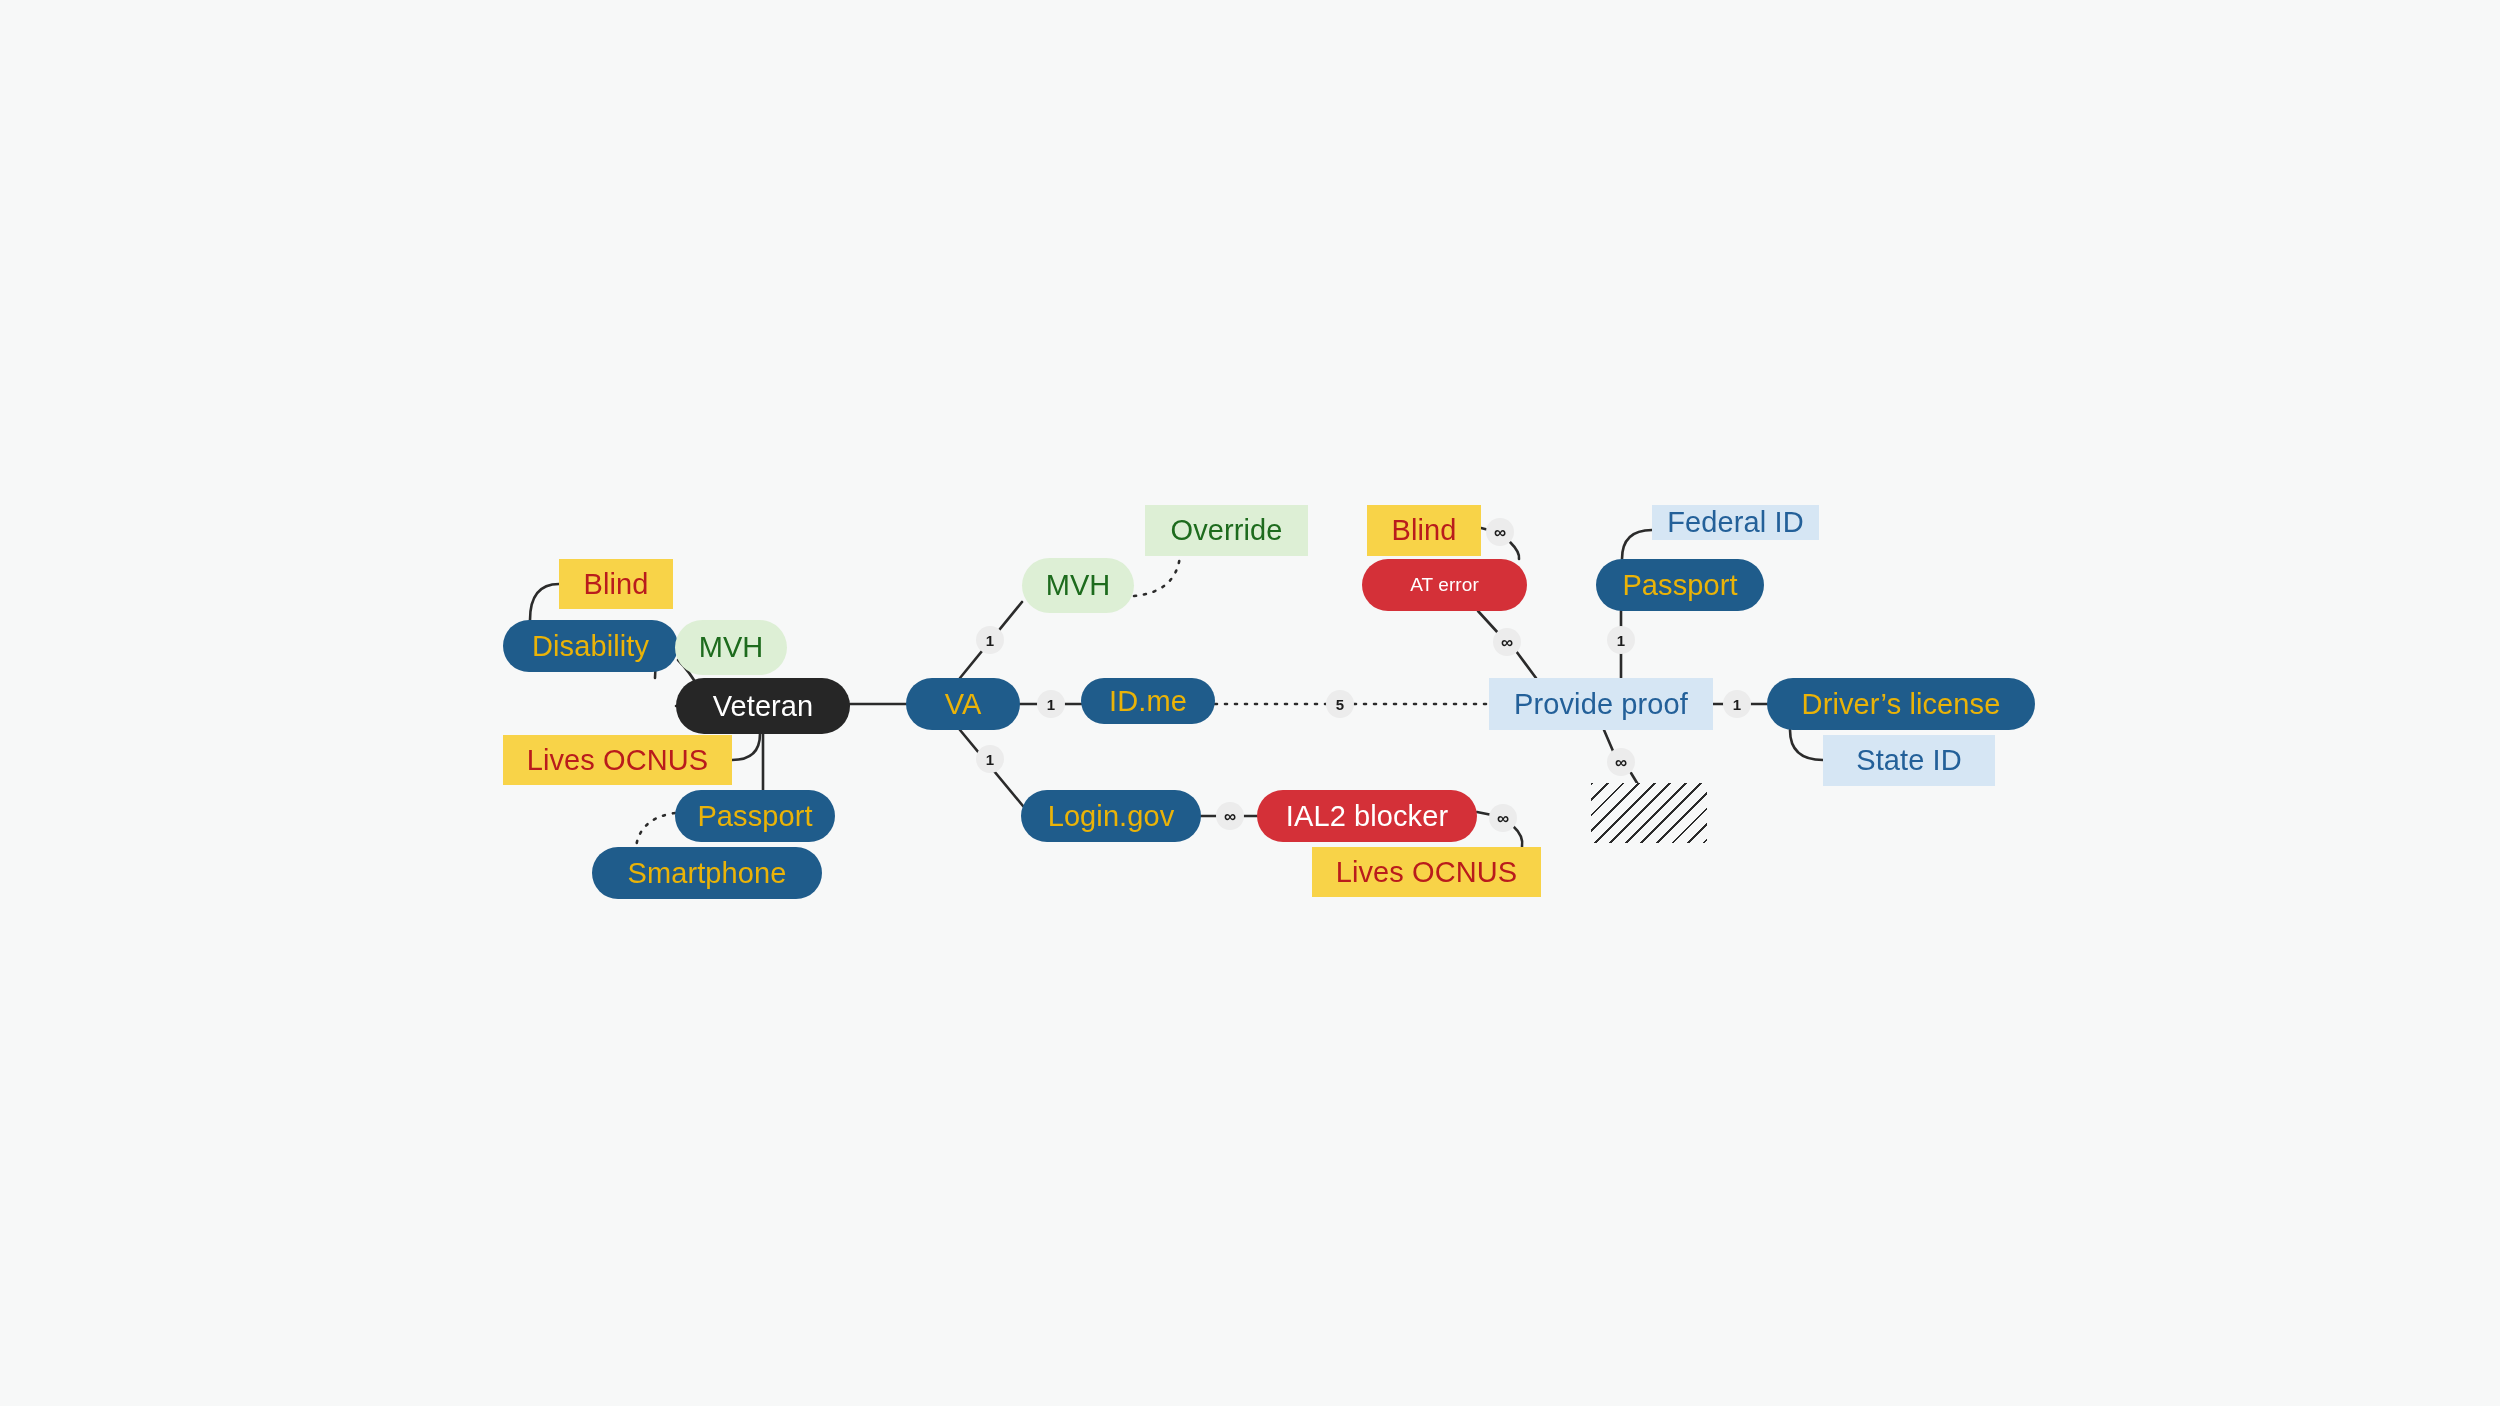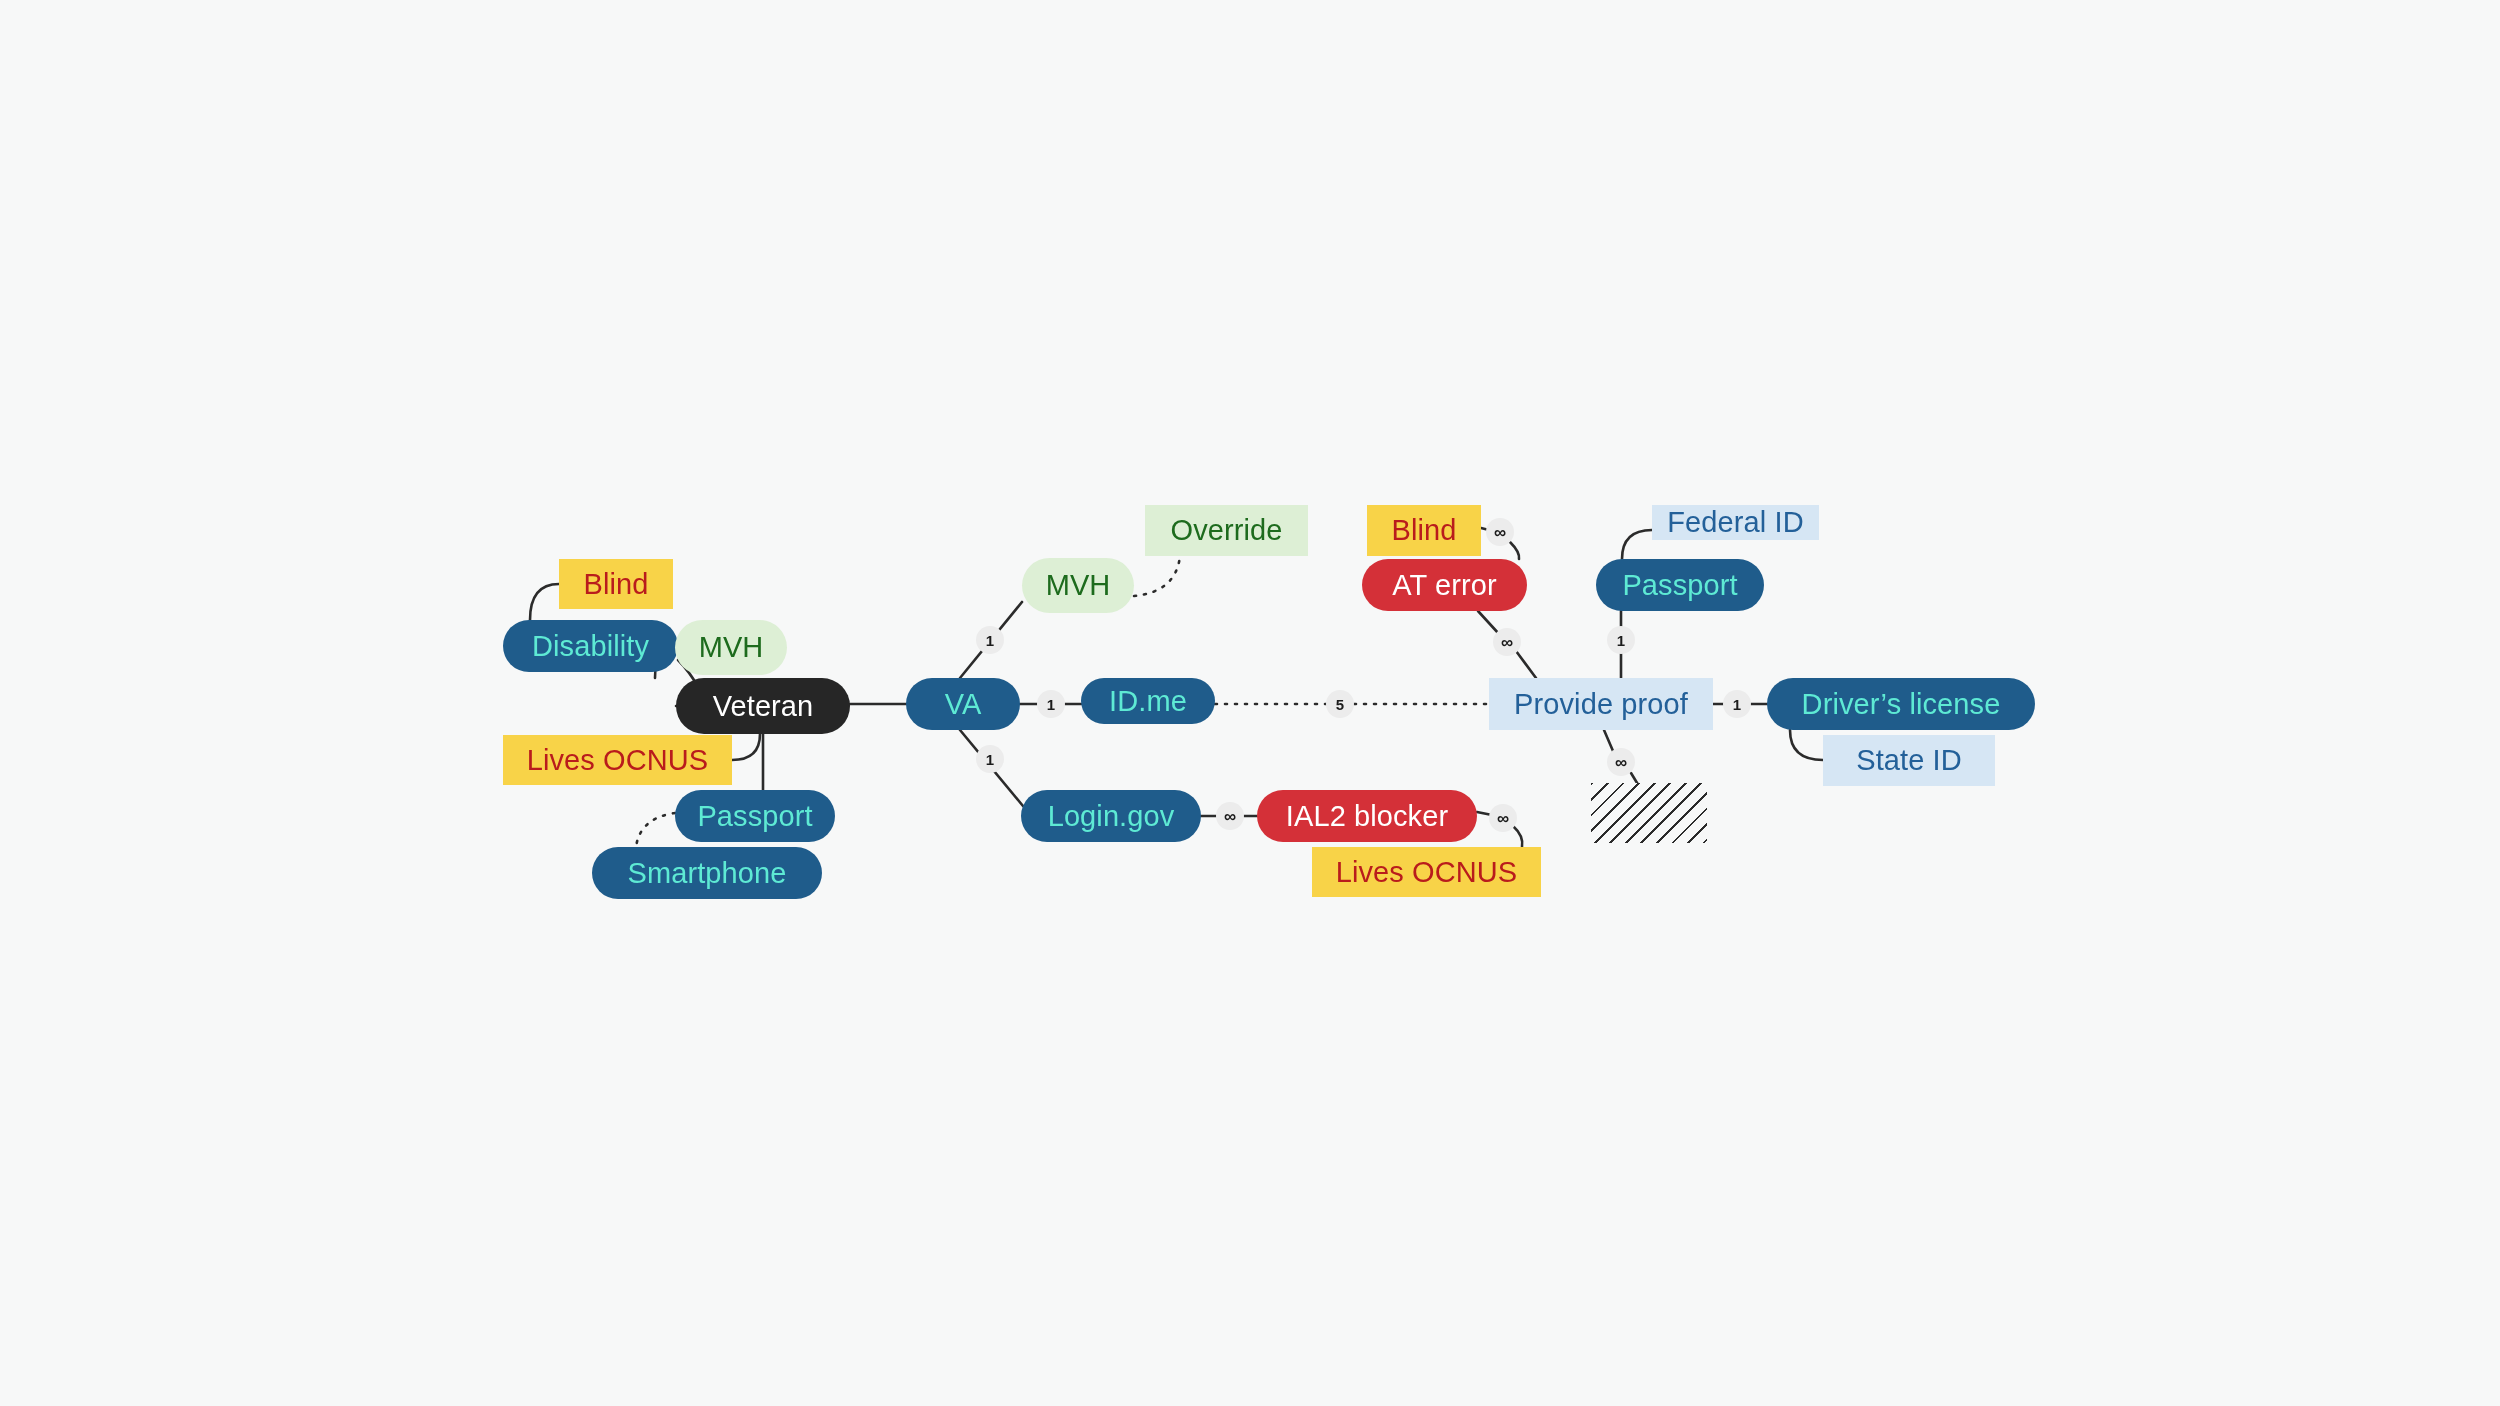--- a/index.html
+++ b/index.html
@@ -36,21 +36,21 @@
     letter-spacing: 0.1px;
   }
   
   .pill {
     border-radius: 999px;
   }
   
   .tag {
     border-radius: 0;
   }
-  .c-navy   { background: #1f5c8b; color: #5eead4; }
+  .c-navy   { background: #1f5c8b; color: #eab308; }
   .c-black  { background: #262626; color: #ffffff; }
   .c-yellow { background: #f8d348; color: #b91c1c; }
   .c-red    { background: #d43038; color: #ffffff; }
   .c-lgreen { background: #ddefd5; color: #1d6b1d; }
   .c-lblue  { background: #d6e6f4; color: #236099; }
 
   .hatch {
     position: absolute;
     box-sizing: border-box;
     background-color: #f7f8f8;
@@ -164,21 +164,21 @@
   <div class="node pill c-navy" style="left:1081px; top:678px; width:134px; height:46px; font-size:29px;">ID.me</div>
 
   <div class="node pill c-navy" style="left:1021px; top:790px; width:180px; height:52px; font-size:29px;">Login.gov</div>
 
   <div class="node pill c-red" style="left:1257px; top:790px; width:220px; height:52px; font-size:29px;">IAL2 blocker</div>
 
   <div class="node tag c-yellow" style="left:1312px; top:847px; width:229px; height:50px; font-size:29px;">Lives OCNUS</div>
 
   <div class="node tag c-yellow" style="left:1367px; top:505px; width:114px; height:51px; font-size:29px;">Blind</div>
 
-  <div class="node pill c-red" style="left:1362px; top:559px; width:165px; height:52px; font-size:29px;">AT error</div>
+  <div class="node pill c-red" style="left:1362px; top:559px; width:165px; height:52px; font-size:19px;">AT error</div>
 
   <div class="node tag c-lblue" style="left:1652px; top:505px; width:167px; height:35px; font-size:29px;">Federal ID</div>
 
   <div class="node pill c-navy" style="left:1596px; top:559px; width:168px; height:52px; font-size:29px;">Passport</div>
 
   <div class="node tag c-lblue" style="left:1489px; top:678px; width:224px; height:52px; font-size:29px;">Provide proof</div>
 
   <div class="node pill c-navy" style="left:1767px; top:678px; width:268px; height:52px; font-size:29px;">Driver’s license</div>
 
   <div class="node tag c-lblue" style="left:1823px; top:735px; width:172px; height:51px; font-size:29px;">State ID</div>

